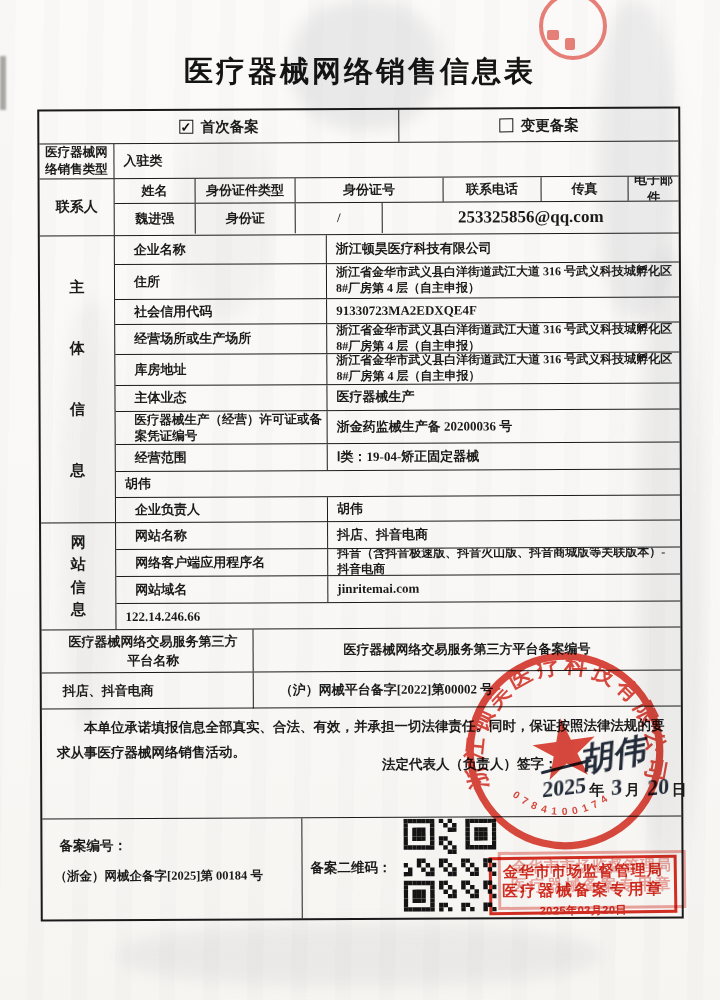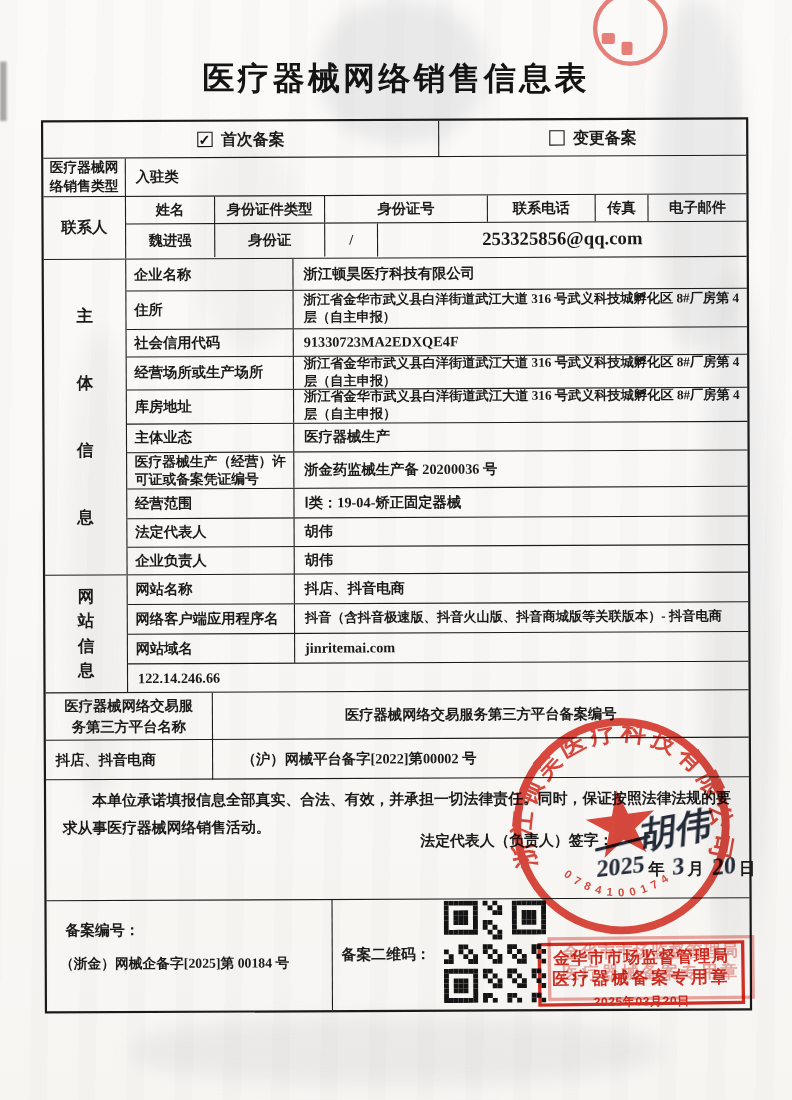--- a/index.html
+++ b/index.html
@@ -40,28 +40,28 @@
   .sec:last-child{border-bottom:none;}
   .row{display:flex;border-bottom:1.6px solid #1c1c1c;flex:none;width:100%;}
   .rows > .row:last-child{border-bottom:none;}
   .cell{border-right:1.6px solid #1c1c1c;display:flex;align-items:center;overflow:hidden;}
   .cell:last-child{border-right:none;}
   .rows{flex:1;display:flex;flex-direction:column;}
   .sideco{width:75px;flex:none;display:flex;align-items:center;justify-content:center;
           border-right:1.6px solid #1c1c1c;font-size:14px;font-weight:700;text-align:center;}
   .vchars{display:flex;flex-direction:column;justify-content:space-evenly;height:100%;align-items:center;}
   .vchars span{font-size:15px;font-weight:700;}
-  .lc{width:152px;flex:none;}
+  .lc{width:200px;flex:none;margin-left:12px;}
   .vc{flex:1;}
   .lbl{font-size:13px;font-weight:700;padding:1px 4px 1px 7px;line-height:1.3;}
   .val{font-size:13px;font-weight:700;padding:1px 6px 1px 9px;line-height:1.3;}
   .sm{font-size:12px;}
   .ctr{justify-content:center;text-align:center;padding-left:2px;padding-right:2px;}
   .w81{width:81px;flex:none;}.w100{width:100px;flex:none;}.w128{width:148px;flex:none;}
-  .w98{width:98px;flex:none;}.w68{width:48px;flex:none;}
+  .w98{width:98px;flex:none;}.w68{width:87px;flex:none;}
   .hdr{font-size:13px;font-weight:700;}
   .break{word-break:break-all;}
   .cbx{width:14px;height:14px;border:1.7px solid #161616;display:inline-flex;
        align-items:center;justify-content:center;margin-right:8px;flex:none;
        font-size:13px;font-weight:700;line-height:1;color:#111;}
   .cbrow-cell{justify-content:center;font-size:14.5px;font-weight:700;}
 
   .decl{position:relative;display:block;padding:7px 15px 0 15px;}
   .decl-p{font-size:13.5px;font-weight:700;line-height:1.85;text-indent:2em;margin:0;}
   .sign-label{position:absolute;left:340px;top:48px;font-size:13.5px;font-weight:700;}
@@ -194,21 +194,20 @@
       </div>
       <div class="row" style="height:33px">
         <div class="cell lc lbl" style="font-size:12.5px;">医疗器械生产（经营）许可证或备案凭证编号</div>
         <div class="cell vc val">浙金药监械生产备 20200036 号</div>
       </div>
       <div class="row" style="height:27px">
         <div class="cell lc lbl">经营范围</div>
         <div class="cell vc val">Ⅰ类：19-04-矫正固定器械</div>
       </div>
       <div class="row" style="height:26px">
-        <div class="cell lc lbl">法定代表人</div>
         <div class="cell vc val">胡伟</div>
       </div>
       <div class="row" style="height:25px">
         <div class="cell lc lbl">企业负责人</div>
         <div class="cell vc val">胡伟</div>
       </div>
     </div>
   </div>
 
   <div class="sec" style="height:107px">

